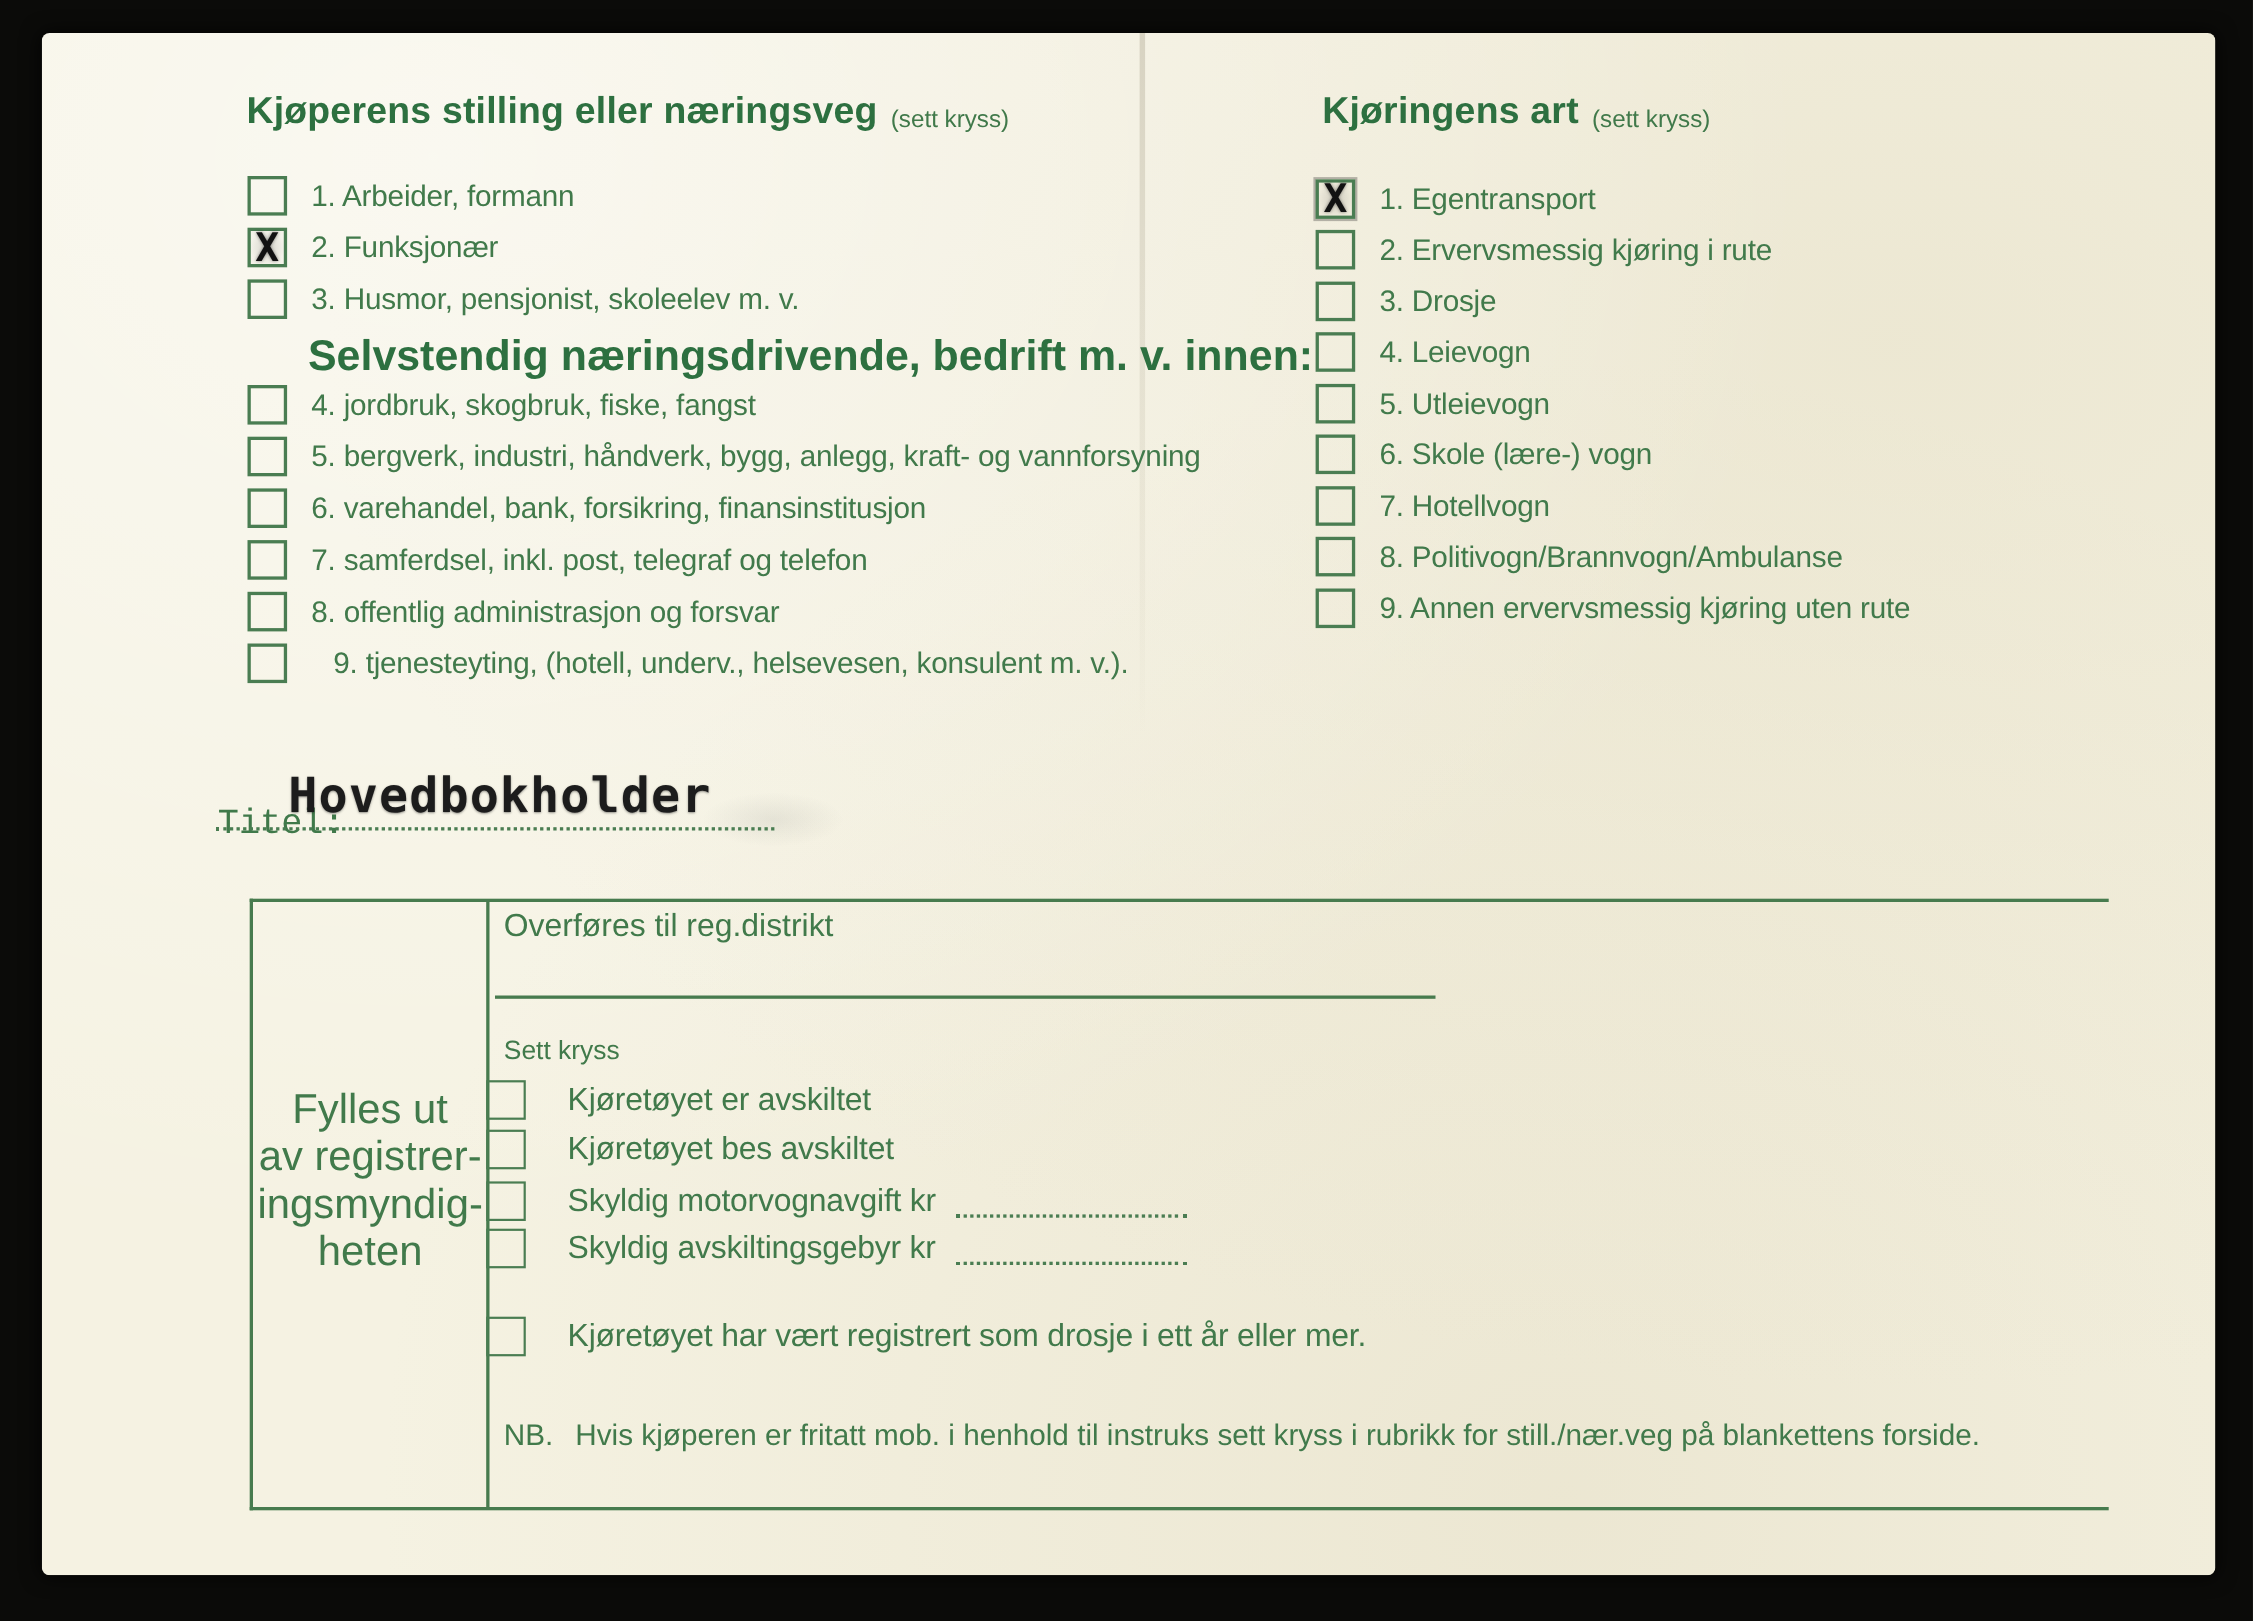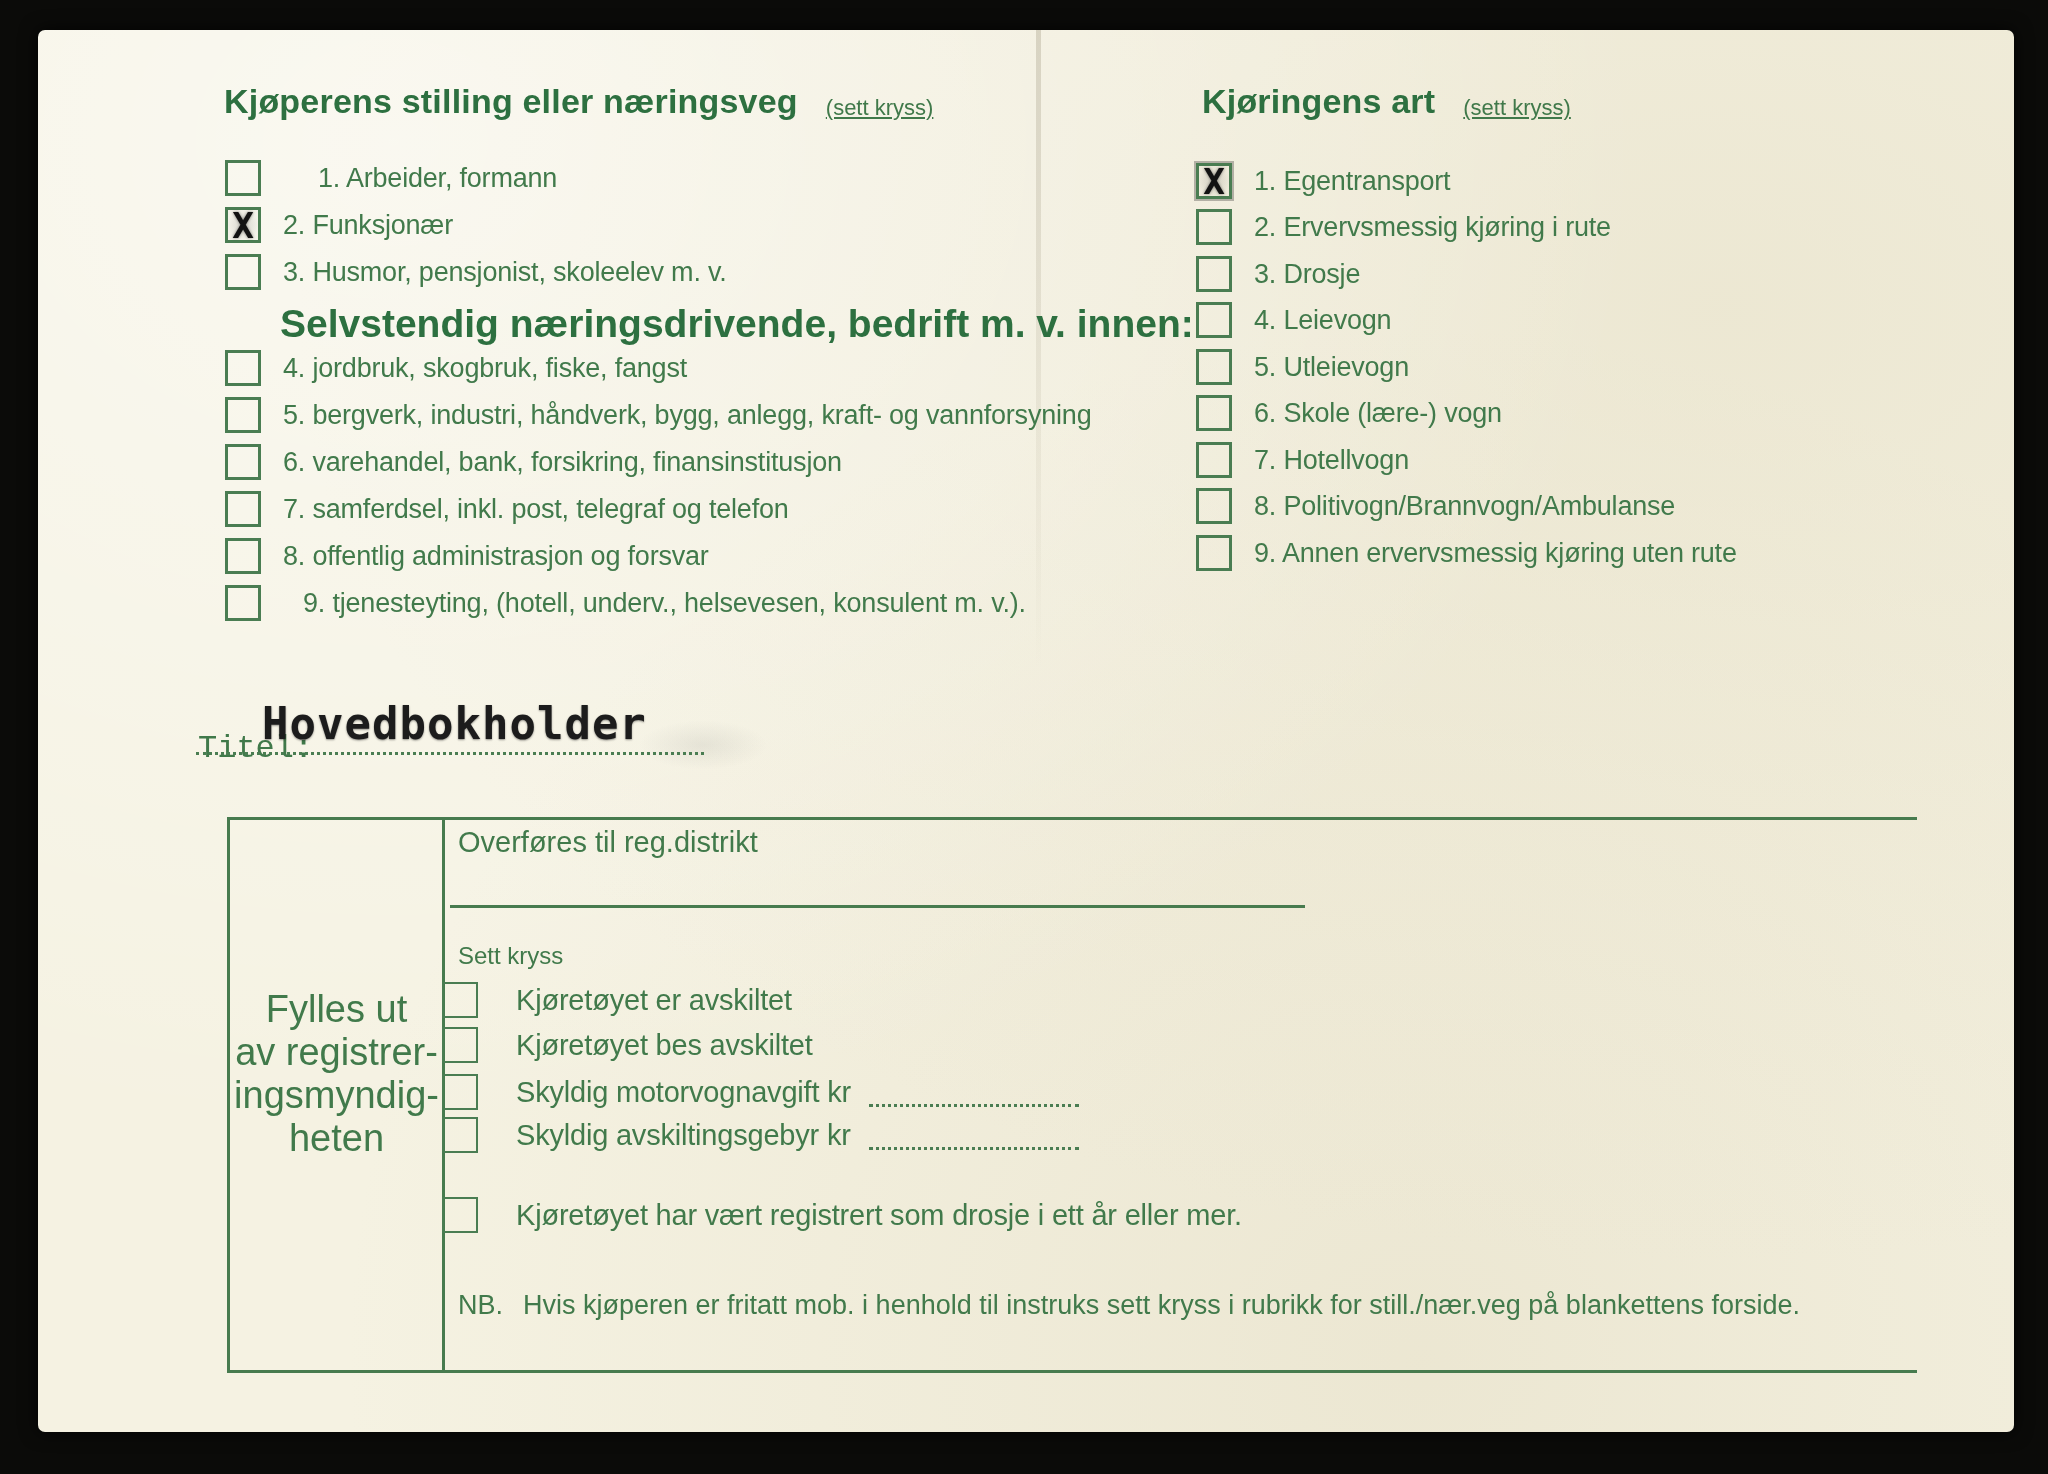--- a/index.html
+++ b/index.html
@@ -14,21 +14,21 @@
       radial-gradient(ellipse at 70% 95%, rgba(222,214,186,0.4), rgba(222,214,186,0) 55%);
     box-shadow:0 0 18px rgba(0,0,0,0.8);
   }
   .crease{position:absolute;left:998px;top:0;width:5px;height:640px;
     background:linear-gradient(to bottom, rgba(130,120,92,0.25), rgba(130,120,92,0));}
   .smudge{position:absolute;left:600px;top:690px;width:130px;height:50px;border-radius:50%;
     background:radial-gradient(ellipse, rgba(90,90,90,0.10), rgba(90,90,90,0) 70%);}
 
   .section-title{position:absolute;display:flex;align-items:flex-end;white-space:nowrap;}
   .section-title .big{font-size:34px;font-weight:bold;color:#2d7040;letter-spacing:0.2px;}
-  .section-title .note{font-size:22px;color:#40794a;margin-left:28px;text-decoration:underline;}
+  .section-title .note{font-size:22px;color:#40794a;margin-left:12px;}
 
   .row{position:absolute;display:flex;align-items:center;height:40px;white-space:nowrap;}
   .cb{width:36px;height:36px;box-sizing:border-box;border:3px solid #4a7d52;flex:none;
       display:flex;align-items:center;justify-content:center;background:transparent;}
   .cb.checked{background:radial-gradient(circle, rgba(30,30,30,0.16), rgba(30,30,30,0.02) 75%);}
   .cb.over-inked{box-shadow:0 0 0 2px rgba(15,15,15,0.28);}
   .mark{font-family:"DejaVu Sans Mono",monospace;font-weight:bold;font-size:36px;line-height:1;
         color:#121212;text-shadow:0 0 3px rgba(10,10,10,0.5);transform:translateY(1px);}
   .lbl{margin-left:22px;font-size:27px;color:#417a4b;letter-spacing:-0.2px;}
 
@@ -61,21 +61,21 @@
 
 <div class="card">
   <div class="crease"></div>
   <div class="smudge"></div>
 
   <div class="section-title" style="left:186px;top:52px;">
     <span class="big">Kjøperens stilling eller næringsveg</span>
     <span class="note">(sett kryss)</span>
   </div>
 
-  <div class="row" style="left:187px;top:128px;gap:35px;">
+  <div class="row" style="left:187px;top:128px;">
     <span class="cb">
         <span class="mark"></span>
       </span>
     <span class="lbl">1. Arbeider, formann</span>
   </div>
   <div class="row" style="left:187px;top:175px;">
     <span class="cb checked">
         <span class="mark">X</span>
       </span>
     <span class="lbl">2. Funksjonær</span>

